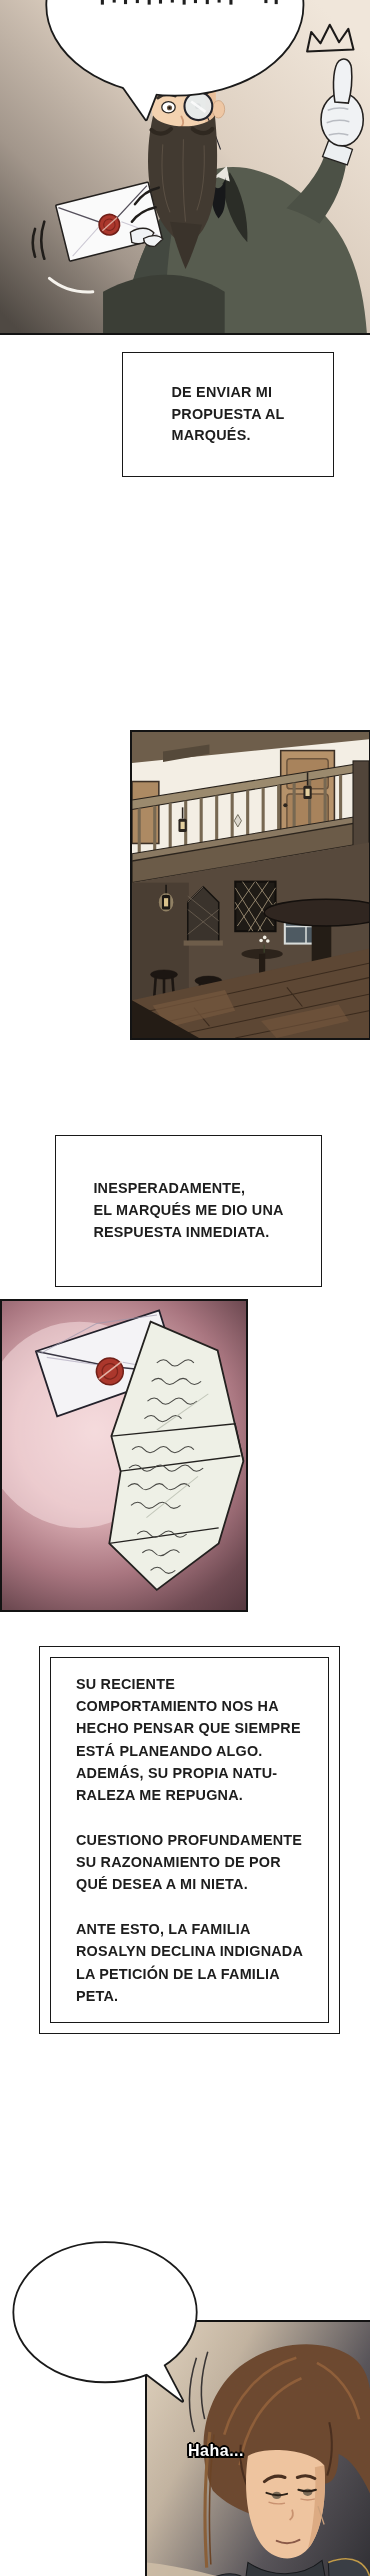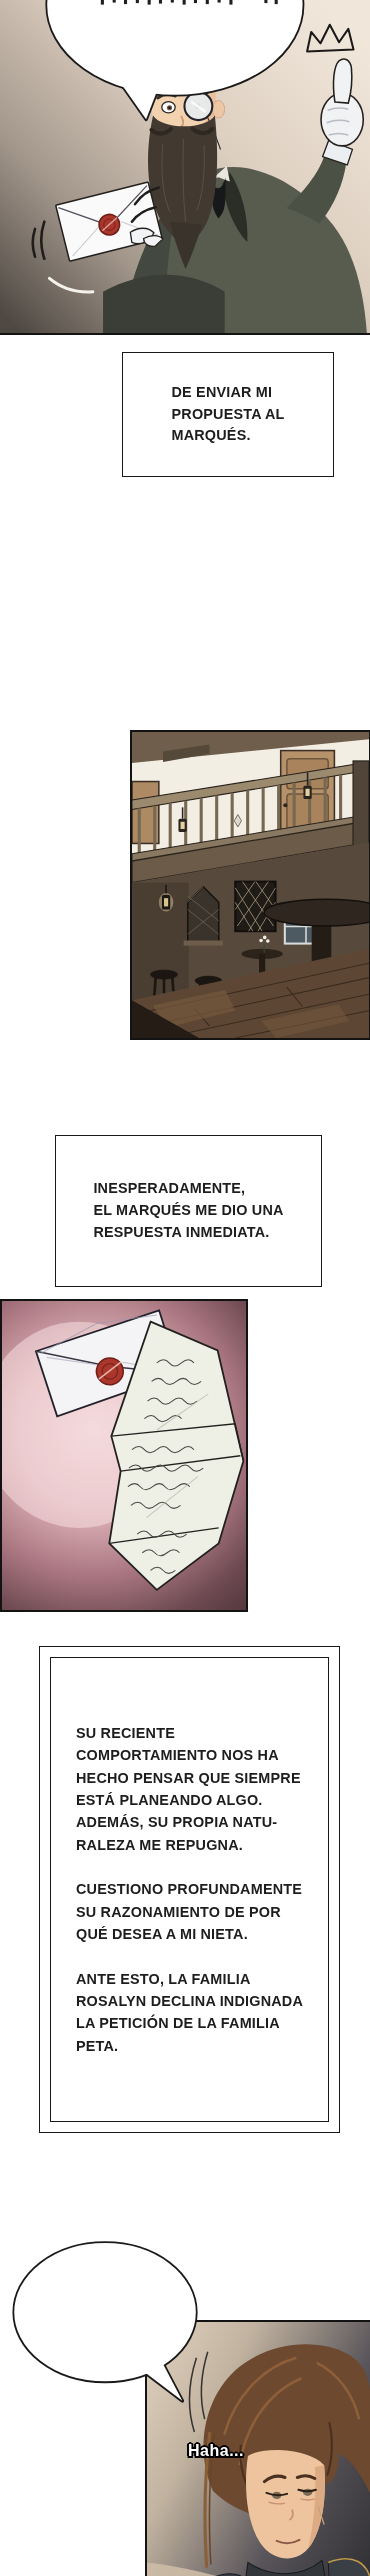--- a/index.html
+++ b/index.html
@@ -290,21 +290,21 @@
         <path d="M288,40 L418,96 L468,310 L420,470 L300,560 L208,470 L230,330 L212,262 Z" fill="#eef0e6" stroke="#23211f" stroke-width="3.5"></path>
         <path d="M212,262 L452,238 L468,310 M230,330 L462,300 M208,470 L420,440" fill="none" stroke="#23211f" stroke-width="2.5"></path>
         <path d="M300,120 q14,-12 24,0 t24,0 t24,0 M290,156 q14,-12 24,0 t24,0 t24,0 t24,0 M282,194 q14,-12 24,0 t24,0 t24,0 t24,0 M276,228 q14,-12 24,0 t24,0 t24,0" fill="none" stroke="#4a4a46" stroke-width="2"></path>
         <path d="M252,288 q14,-12 24,0 t24,0 t24,0 t24,0 t24,0 M246,324 q14,-12 24,0 t24,0 t24,0 t24,0 t24,0 t24,0 M244,360 q14,-12 24,0 t24,0 t24,0 t24,0 t24,0 M250,396 q14,-12 24,0 t24,0 t24,0 t24,0" fill="none" stroke="#4a4a46" stroke-width="2"></path>
         <path d="M262,452 q14,-12 24,0 t24,0 t24,0 t24,0 M272,488 q14,-12 24,0 t24,0 t24,0 M288,522 q14,-12 24,0 t24,0" fill="none" stroke="#4a4a46" stroke-width="2"></path>
         <path d="M300,250 L400,180 M280,420 L380,340" stroke="#b9beb0" stroke-width="2" opacity="0.8"></path>
       </g>
     </svg>
   </section>
 
-  <div class="bigbox" style="left:39px;top:1646px;width:301px;height:487px;">
+  <div class="bigbox" style="left:39px;top:1646px;width:301px;height:388px;">
     <div class="bigbox-inner">
       <div class="narr-text" style="font-size:14.4px;line-height:1.55;">SU RECIENTE
 COMPORTAMIENTO NOS HA
 HECHO PENSAR QUE SIEMPRE
 ESTÁ PLANEANDO ALGO.
 ADEMÁS, SU PROPIA NATU-
 RALEZA ME REPUGNA.
 
 CUESTIONO PROFUNDAMENTE
 SU RAZONAMIENTO DE POR

